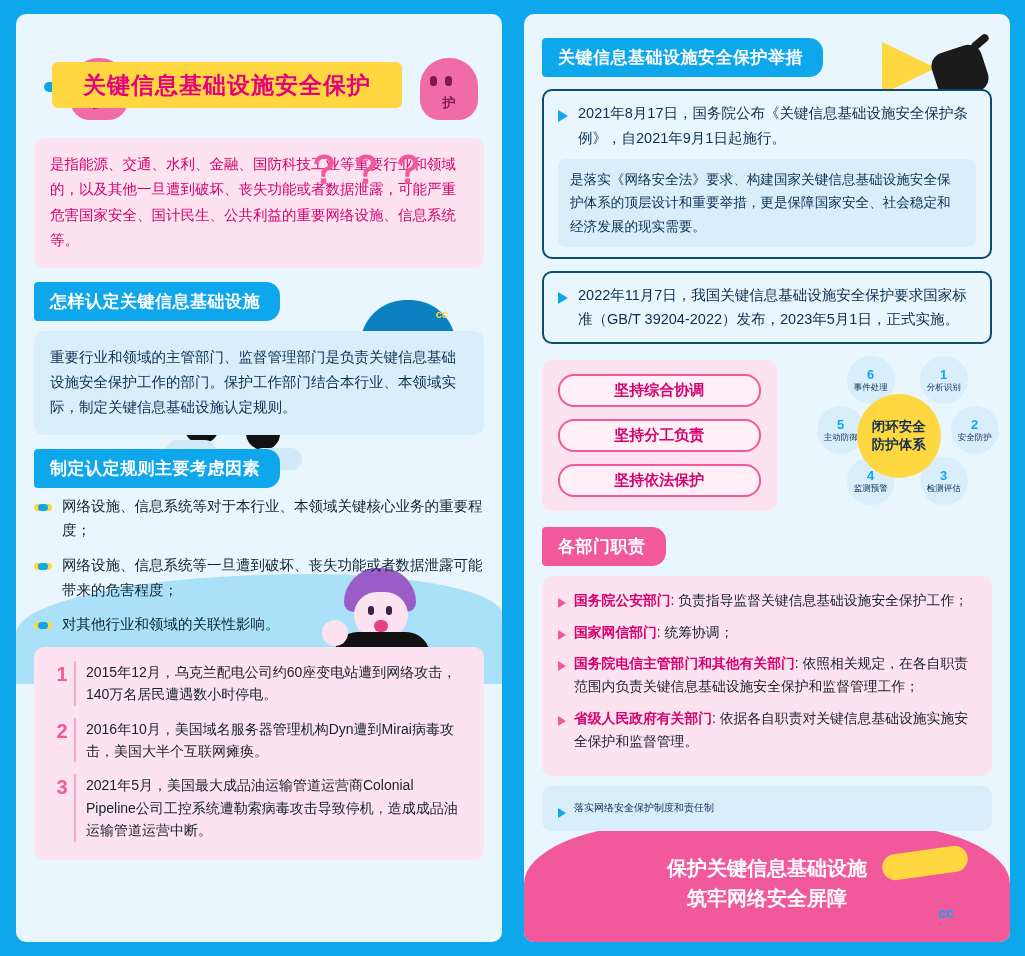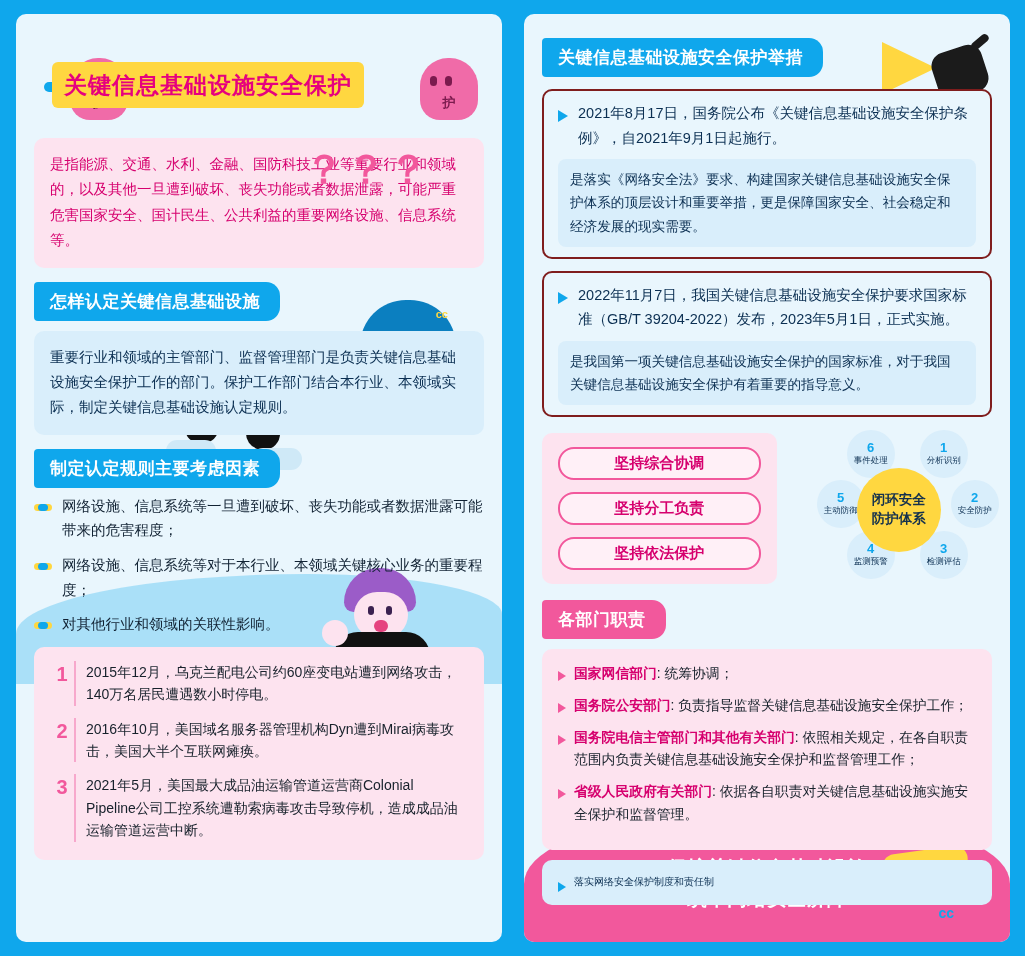--- a/index.html
+++ b/index.html
@@ -30,21 +30,21 @@
 
   
   .banner-wrap {
     position: relative;
     height: 92px;
     margin: 22px 0 4px;
   }
   .banner {
     position: absolute;
     left: 36px; top: 26px;
-    width: 312px; height: 46px;
+    width: 350px; height: 46px;
     background: #ffd740;
     border-radius: 6px;
     display: flex; align-items: center; justify-content: center;
   }
   .banner-txt {
     font-size: 23px; font-weight: bold; color: #e6007e;
     letter-spacing: 1px;
   }
   .tooth {
     position: absolute;
@@ -134,21 +134,21 @@
     font-size: 20px; font-weight: bold; color: #f2589c;
     text-align: center; line-height: 1.3;
     border-right: 2px solid #f7a8cc;
     margin-right: 10px;
   }
   .evt .txt { font-size: 14px; line-height: 1.6; color: #17212b; }
 
   
   .rbox {
     background: #e9f6fd;
-    border: 2px solid #7f1d1d;
+    border: 2px solid #0c4a6e;
     border-radius: 10px;
     padding: 10px 14px;
     margin-top: 12px;
   }
   .rbox .lead {
     position: relative; padding-left: 20px;
     font-size: 14.5px; line-height: 1.7; color: #0b2f52;
   }
   .rbox .lead::before {
     content: ""; position: absolute; left: 0; top: 9px;
@@ -362,22 +362,22 @@
     <div class="pad" style="position:relative; z-index:3;">
 
       <span class="qmark">？？？</span>
       <div class="card pink">是指能源、交通、水利、金融、国防科技工业等重要行业和领域的，以及其他一旦遭到破坏、丧失功能或者数据泄露，可能严重危害国家安全、国计民生、公共利益的重要网络设施、信息系统等。</div>
 
       <div class="sec-head">怎样认定关键信息基础设施</div>
       <div class="card blue">重要行业和领域的主管部门、监督管理部门是负责关键信息基础设施安全保护工作的部门。保护工作部门结合本行业、本领域实际，制定关键信息基础设施认定规则。</div>
 
       <div class="sec-head">制定认定规则主要考虑因素</div>
       <ul class="dash-list">
+        <li>网络设施、信息系统等对于本行业、本领域关键核心业务的重要程度；</li>
         <li>网络设施、信息系统等一旦遭到破坏、丧失功能或者数据泄露可能带来的危害程度；</li>
-        <li>网络设施、信息系统等对于本行业、本领域关键核心业务的重要程度；</li>
         <li>对其他行业和领域的关联性影响。</li>
       </ul>
 
       <div class="card pinklight" style="padding-bottom:6px;">
         <div class="evt">
           <div class="num">1</div>
           <div class="txt">2015年12月，乌克兰配电公司约60座变电站遭到网络攻击，140万名居民遭遇数小时停电。</div>
         </div>
         <div class="evt">
           <div class="num">2</div>
@@ -405,21 +405,20 @@
 
       <div class="sec-head" style="margin-top:24px;">关键信息基础设施安全保护举措</div>
 
       <div class="rbox">
         <div class="lead">2021年8月17日，国务院公布《关键信息基础设施安全保护条例》，自2021年9月1日起施行。</div>
         <div class="sub">是落实《网络安全法》要求、构建国家关键信息基础设施安全保护体系的顶层设计和重要举措，更是保障国家安全、社会稳定和经济发展的现实需要。</div>
       </div>
 
       <div class="rbox">
         <div class="lead">2022年11月7日，我国关键信息基础设施安全保护要求国家标准（GB/T 39204-2022）发布，2023年5月1日，正式实施。</div>
-        <div class="sub">是我国第一项关键信息基础设施安全保护的国家标准，对于我国关键信息基础设施安全保护有着重要的指导意义。</div>
       </div>
 
       
       <div style="display:flex; align-items:center; gap:24px; margin-top:16px;">
         <div class="principles">
           <div class="principle">坚持综合协调</div>
           <div class="principle">坚持分工负责</div>
           <div class="principle">坚持依法保护</div>
         </div>
 
@@ -452,26 +451,26 @@
             <b>6</b>
             <span>事件处理</span>
           </div>
         </div>
       </div>
 
       
       <div class="sec-head pink" style="margin-top:16px;">各部门职责</div>
       <div class="card pinklight">
         <div class="duty">
+          <b>国务院公安部门</b>:
+          <span>负责指导监督关键信息基础设施安全保护工作；</span>
+        </div>
+        <div class="duty">
           <b>国家网信部门</b>:
           <span>统筹协调；</span>
-        </div>
-        <div class="duty">
-          <b>国务院公安部门</b>:
-          <span>负责指导监督关键信息基础设施安全保护工作；</span>
         </div>
         <div class="duty">
           <b>国务院电信主管部门和其他有关部门</b>:
           <span>依照相关规定，在各自职责范围内负责关键信息基础设施安全保护和监督管理工作；</span>
         </div>
         <div class="duty">
           <b>省级人民政府有关部门</b>:
           <span>依据各自职责对关键信息基础设施实施安全保护和监督管理。</span>
         </div>
       </div>

